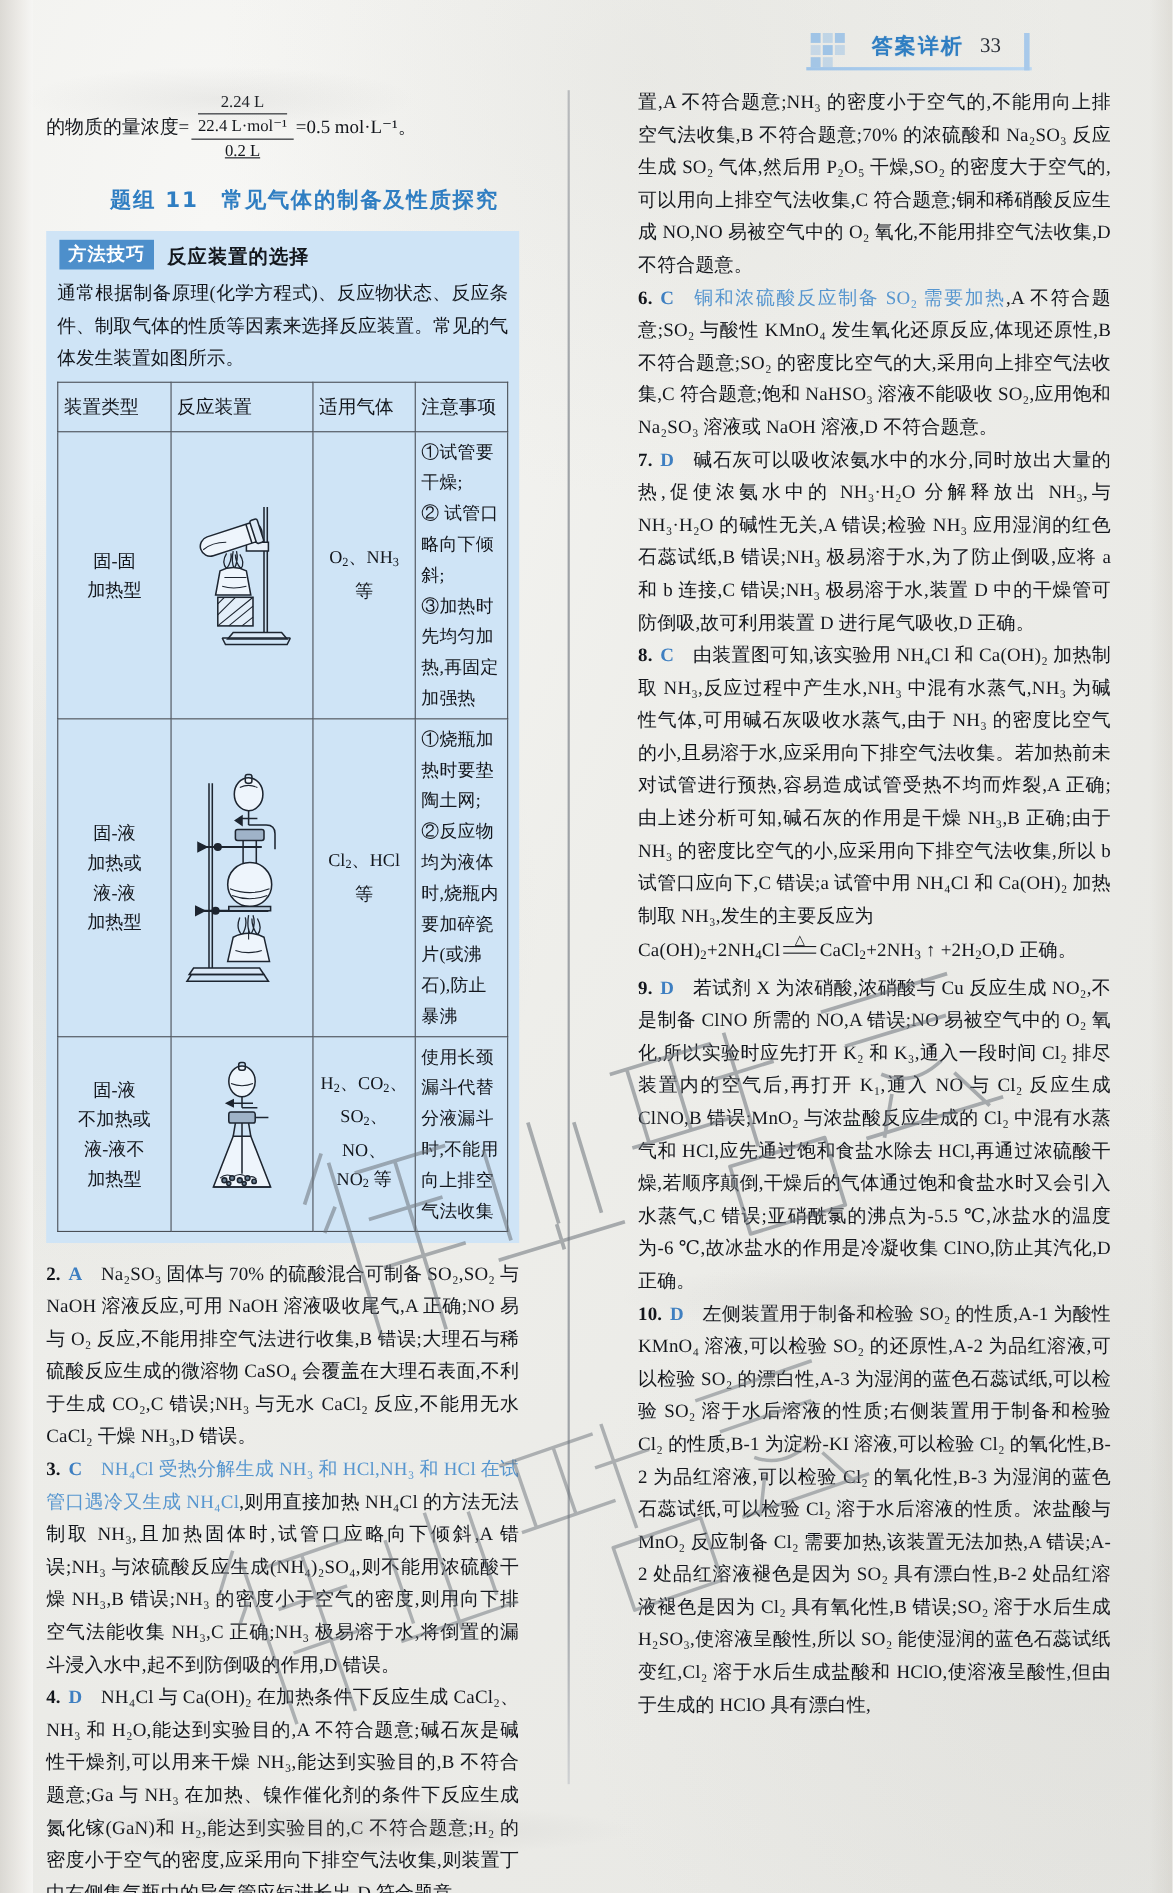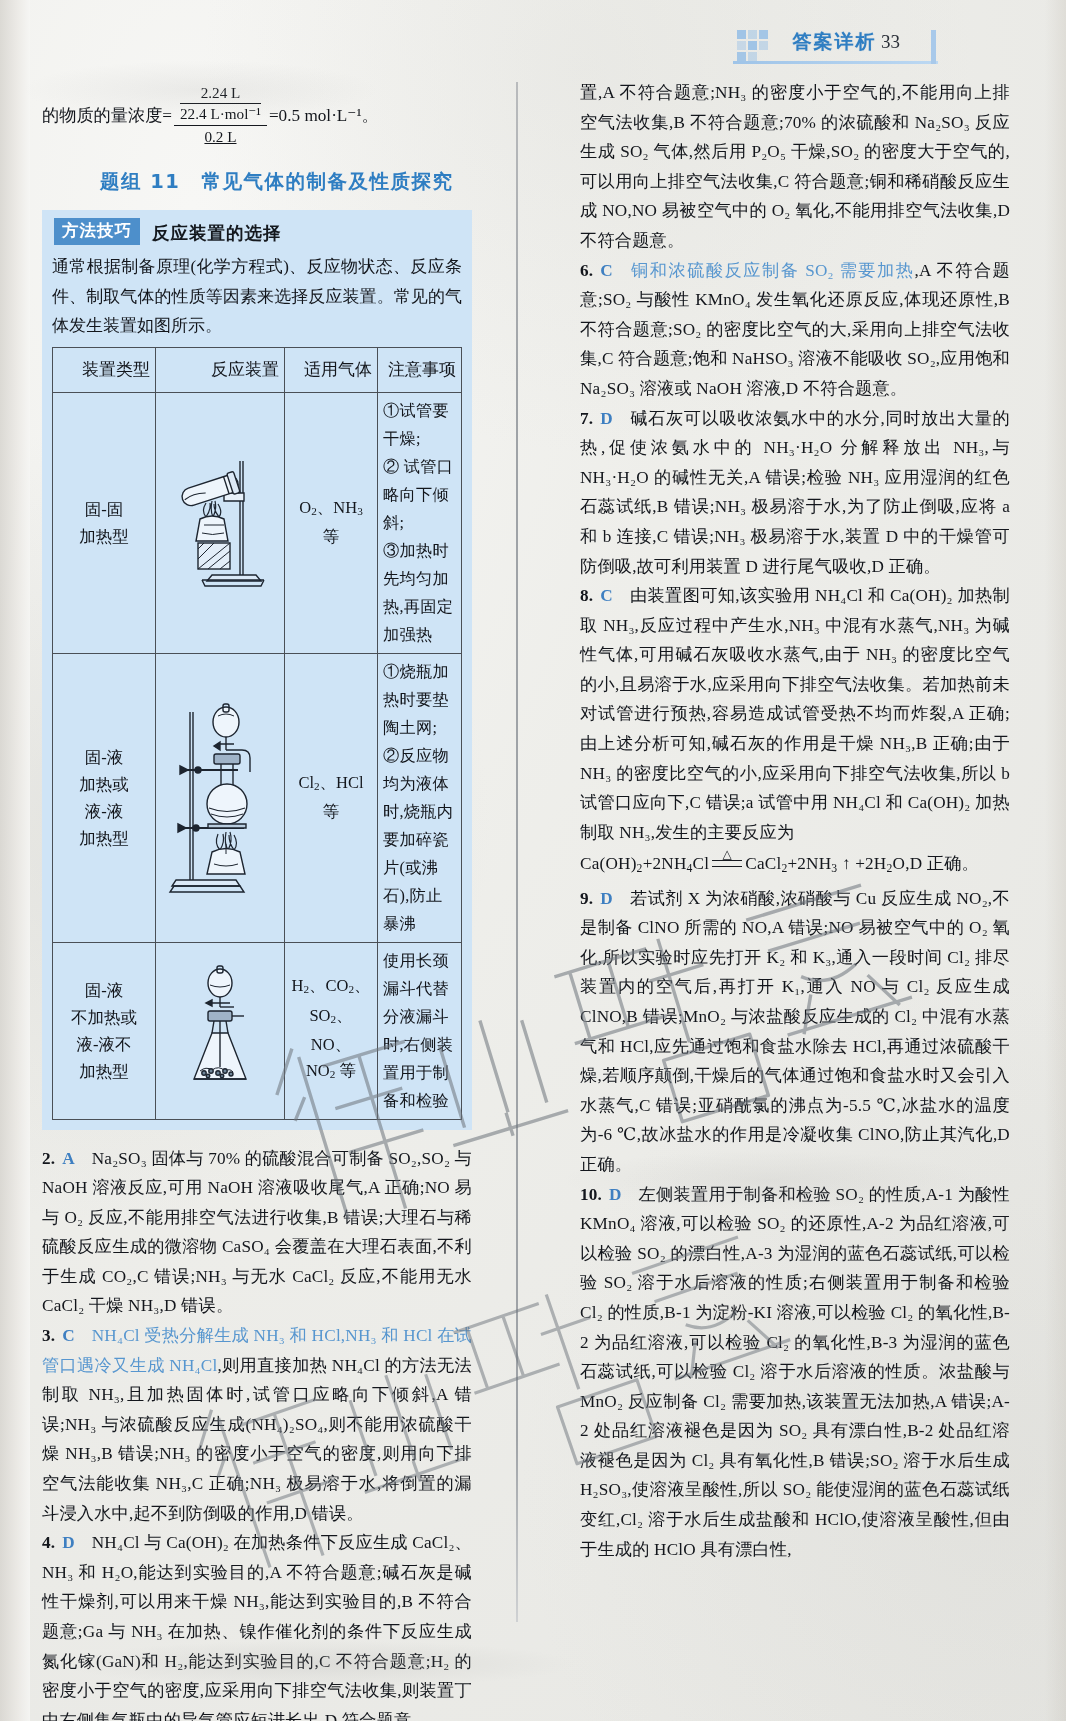--- a/index.html
+++ b/index.html
@@ -36,21 +36,21 @@
   .hdr{position:absolute;left:733px;top:28px;width:203px;height:34px;}
   .hdr-rule{position:absolute;left:733px;top:61px;width:205px;height:3px;
     background:linear-gradient(90deg,#9fc4e8,#bcd8f2);}
   .hdr-rule-r{position:absolute;left:931px;top:30px;width:5px;height:34px;background:#a8c9ea;}
   .hdr-sq{position:absolute;left:737px;top:30px;width:33px;height:31px;}
   .hdr-sq i{position:absolute;width:9px;height:9px;background:#9cc2e6;display:block;}
   .hdr-title{position:absolute;left:0;top:1px;width:203px;text-align:center;
     font-family:"DejaVu Sans","Liberation Sans",sans-serif;
     font-weight:bold;font-size:19px;color:#2f7ec2;letter-spacing:2px;
     text-shadow:0 0 1px rgba(47,126,194,.4);}
-  .hdr-page{position:absolute;left:148px;top:3px;width:44px;text-align:left;
+  .hdr-page{position:absolute;left:158px;top:3px;width:44px;text-align:left;
     font-family:"Liberation Serif",serif;font-size:19px;color:#2a2f38;}
 
   
   .col{position:absolute;top:78px;width:430px;}
   .col-l{left:42px;}
   .col-r{left:537px;margin-left:43px;}
   .divider{position:absolute;left:516px;top:82px;width:2px;height:1540px;
     background:linear-gradient(180deg,#b9bbbd,#9fa3a7 20%,#9fa3a7 88%,#cfd1d3);}
 
   p.tx{margin:0 0 0 0;font-size:17.2px;line-height:29.6px;letter-spacing:.2px;
@@ -74,21 +74,21 @@
   .tiphead{display:flex;align-items:flex-end;gap:12px;margin:0 0 7px 2px;}
   .tiptag{background:#4d8fcb;color:#fff;font-family:"DejaVu Sans","Liberation Sans",sans-serif;
     font-weight:bold;font-size:16.5px;padding:2px 8px 3px 8px;letter-spacing:1px;}
   .tiptitle{font-family:"DejaVu Sans","Liberation Sans",sans-serif;font-weight:bold;
     font-size:17.5px;color:#14181e;letter-spacing:1px;}
   .tipbody{font-size:17px;line-height:29.5px;text-align:justify;}
 
   
   table.dev{width:100%;border-collapse:collapse;margin-top:6px;background:#cfe4f6;}
   table.dev th,table.dev td{border:1.6px solid #4a4f56;padding:4px 5px;vertical-align:middle;}
-  table.dev th{font-size:17px;font-weight:normal;text-align:right;height:36px;}
+  table.dev th{font-size:17px;font-weight:normal;text-align:left;height:36px;}
   td.type{width:92px;text-align:center;font-size:16.5px;line-height:27px;}
   td.fig{width:118px;text-align:center;padding:6px 2px;}
   td.gas{width:82px;text-align:center;font-size:16.5px;line-height:26px;}
   td.note{font-size:16.2px;line-height:28px;text-align:left;letter-spacing:.3px;}
 
   .sk{display:block;margin:0 auto;}
 
   
   .wm{position:absolute;left:240px;top:690px;width:800px;height:900px;
      pointer-events:none;opacity:.55;}
@@ -266,21 +266,21 @@
               <circle cx="50" cy="110" r="2.2" fill="#6f8598"></circle>
                 <circle cx="57" cy="108" r="2.2" fill="#6f8598"></circle>
               <circle cx="63" cy="111" r="2" fill="#6f8598"></circle>
                 <circle cx="40" cy="113" r="1.8" fill="#6f8598"></circle>
               <circle cx="54" cy="113" r="1.8" fill="#6f8598"></circle>
 
               <line x1="52" y1="58" x2="52" y2="104"></line>
             </svg>
           </td>
           <td class="gas">H<sub>2</sub>、CO<sub>2</sub>、<br>SO<sub>2</sub>、NO、<br>NO<sub>2</sub> 等</td>
-          <td class="note">使用长颈漏斗代替分液漏斗时,右侧装置用于制备和检验</td>
+          <td class="note">使用长颈漏斗代替分液漏斗时,不能用向上排空气法收集</td>
         </tr>
       </tbody>
     </table>
   </div>
 
   <p class="tx" style="margin-top:14px;">
     <span class="qn">2.</span><span class="sp"></span><span class="ans">A</span><span class="gap"></span><span>Na₂SO₃ 固体与 70% 的硫酸混合可制备 SO₂,SO₂ 与 NaOH 溶液反应,可用 NaOH 溶液吸收尾气,A 正确;NO 易与 O₂ 反应,不能用排空气法进行收集,B 错误;大理石与稀硫酸反应生成的微溶物 CaSO₄ 会覆盖在大理石表面,不利于生成 CO₂,C 错误;NH₃ 与无水 CaCl₂ 反应,不能用无水 CaCl₂ 干燥 NH₃,D 错误。</span>
   </p>
 
   <p class="tx">

